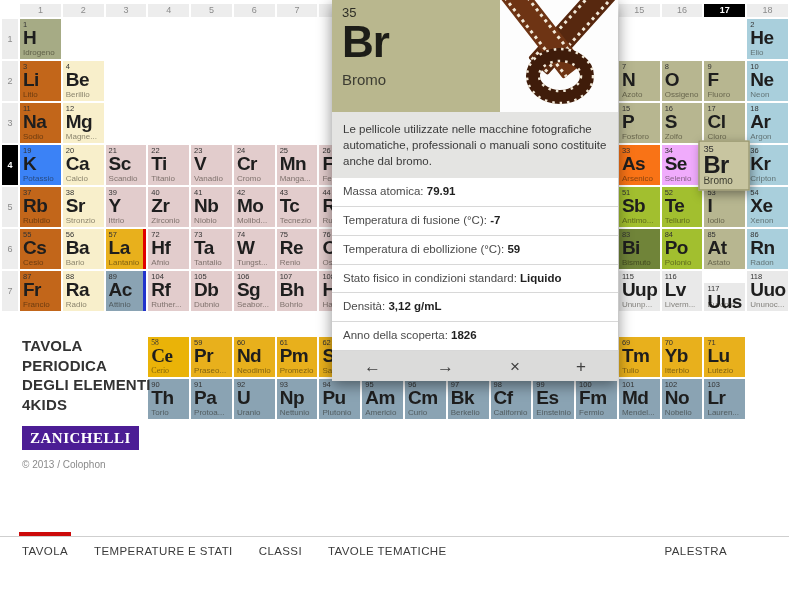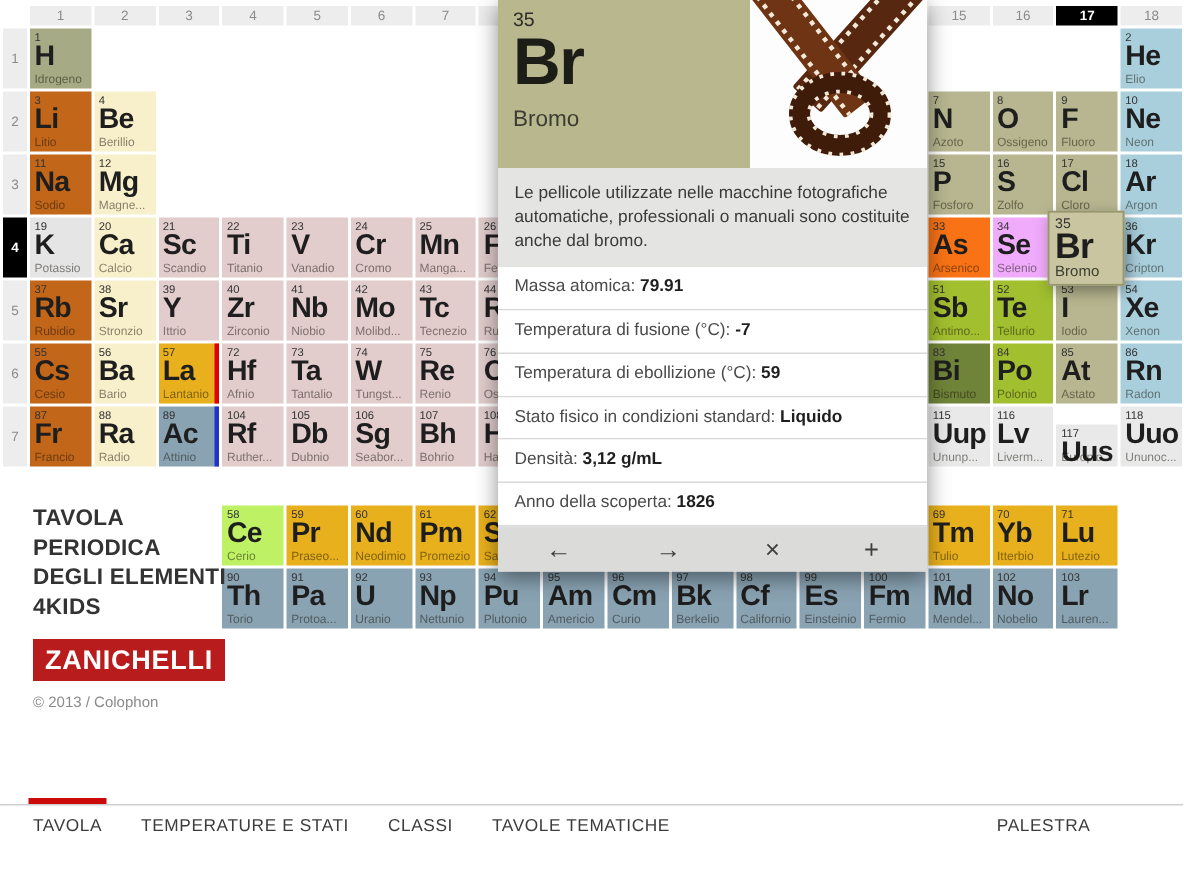--- a/index.html
+++ b/index.html
@@ -42,22 +42,22 @@
     z-index:30;border:1px solid #98966f;
     box-shadow:2px 3px 8px rgba(0,0,0,0.4);
   }
   .cell.sel .name{color:#3c3c30;}
   
   .brand{position:absolute;left:22px;top:336px;width:140px;}
   .brand-title{
     font-size:15px;font-weight:bold;color:#333;line-height:1.3;letter-spacing:.2px;
   }
   .logo{
-    display:inline-block;margin-top:12px;background:#b91c1c;color:#fff;
-    font-weight:bold;font-size:18px;letter-spacing:.5px;padding:4px 8px 3px 8px;
+    display:inline-block;margin-top:12px;background:#4c1d95;color:#fff;
+    font-weight:bold;font-size:15px;letter-spacing:.5px;padding:4px 8px 3px 8px;font-family:Liberation Serif, serif;
   }
   .copyright{margin-top:9px;font-size:10px;color:#8a8a8a;}
   
   .popup{
     position:absolute;left:332px;top:0;width:286px;z-index:50;
     background:#fff;box-shadow:0 4px 14px rgba(0,0,0,0.45);
   }
   .popup-hero{display:flex;height:112px;}
   .hero-left{width:168px;background:#b9b78e;box-sizing:border-box;padding:6px 10px;}
   .hero-num{font-size:13px;color:#2e2e26;line-height:1;}
@@ -183,21 +183,21 @@
     <div class="cell" style="background: rgb(183, 182, 144); grid-area: 4 / 18;">
       <span class="num">17</span>
       <span class="sym">Cl</span>
       <span class="name">Cloro</span>
     </div>
     <div class="cell" style="background: rgb(169, 207, 220); grid-area: 4 / 19;">
       <span class="num">18</span>
       <span class="sym">Ar</span>
       <span class="name">Argon</span>
     </div>
-    <div class="cell" style="background: #e5e5e5; grid-area: 5 / 2;">
+    <div class="cell" style="background: #3b82f6; grid-area: 5 / 2;">
       <span class="num">19</span>
       <span class="sym">K</span>
       <span class="name">Potassio</span>
     </div>
     <div class="cell" style="background: rgb(248, 239, 203); grid-area: 5 / 3;">
       <span class="num">20</span>
       <span class="sym">Ca</span>
       <span class="name">Calcio</span>
     </div>
     <div class="cell" style="background: rgb(226, 204, 204); grid-area: 5 / 4;">
@@ -423,21 +423,21 @@
     <div class="cell" style="background: rgb(233, 233, 233); grid-area: 8 / 18; margin-top: 12px;">
       <span class="num">117</span>
       <span class="sym">Uus</span>
       <span class="name">Europio...</span>
     </div>
     <div class="cell" style="background: rgb(233, 233, 233); grid-area: 8 / 19;">
       <span class="num">118</span>
       <span class="sym">Uuo</span>
       <span class="name">Ununoc...</span>
     </div>
-    <div class="cell" style="background: #bef264; grid-area: 10 / 5;">
+    <div class="cell" style="background: #eab308; grid-area: 10 / 5; font-family: Liberation Serif, serif;">
       <span class="num">58</span>
       <span class="sym">Ce</span>
       <span class="name">Cerio</span>
     </div>
     <div class="cell" style="background: rgb(232, 176, 28); grid-area: 10 / 6;">
       <span class="num">59</span>
       <span class="sym">Pr</span>
       <span class="name">Praseo...</span>
     </div>
     <div class="cell" style="background: rgb(232, 176, 28); grid-area: 10 / 7;">

